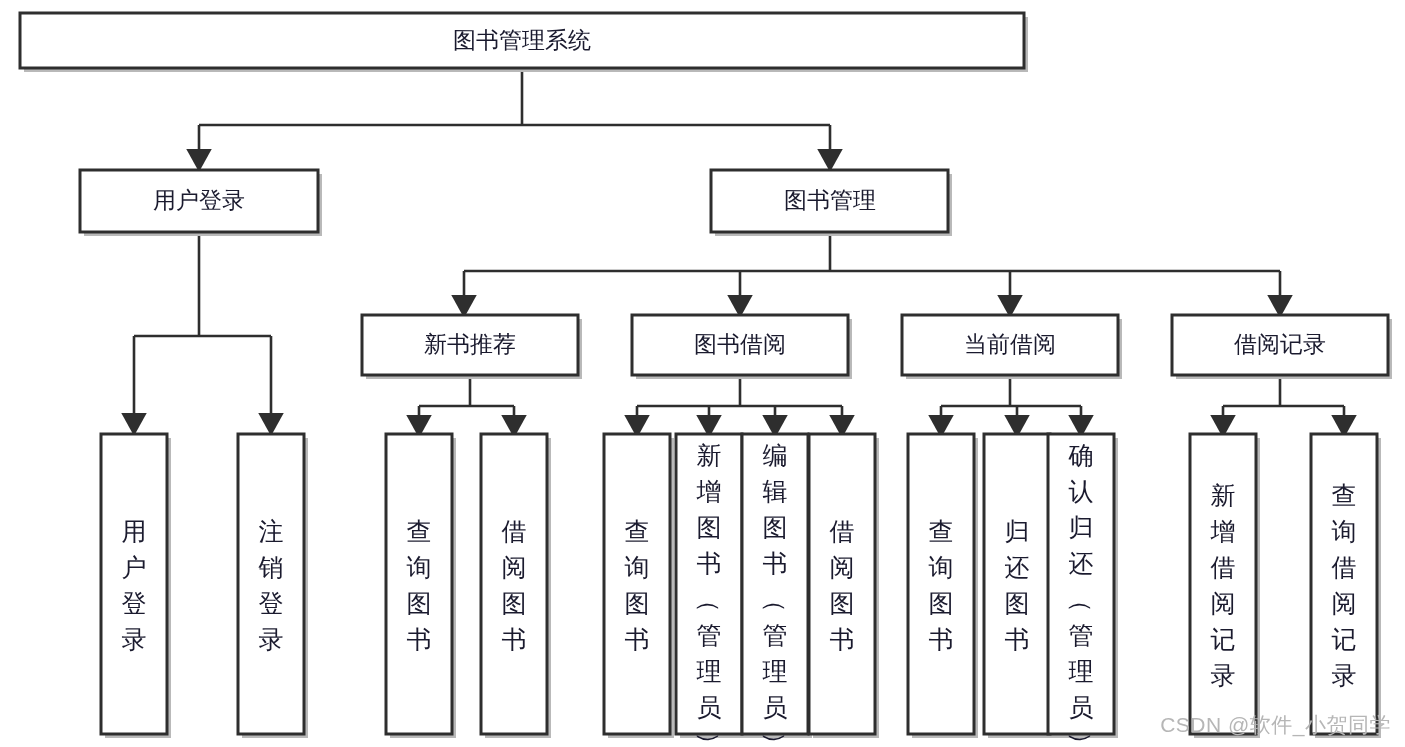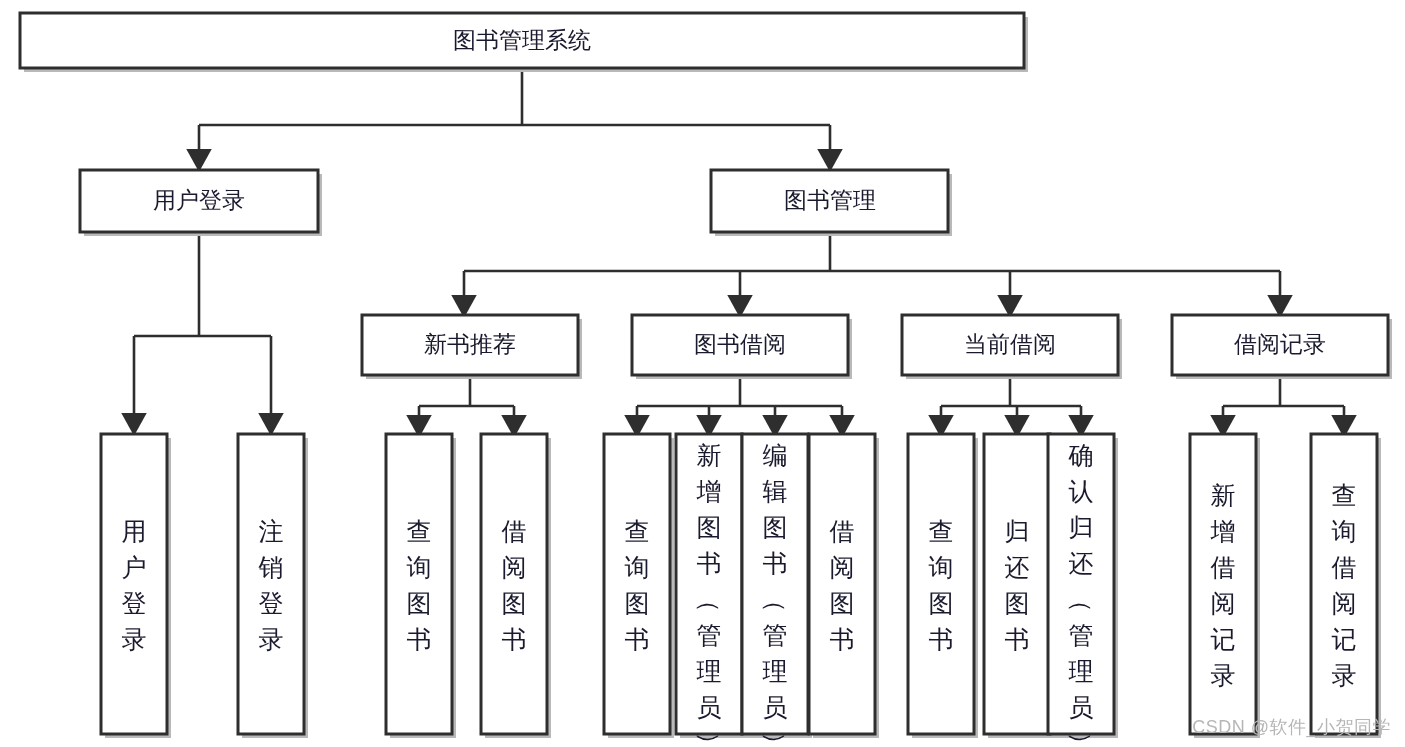--- a/index.html
+++ b/index.html
@@ -48,21 +48,21 @@
   }
   .arrow-head {
     fill: #2e2e2e;
     stroke: none;
   }
   .watermark {
     position: absolute;
     right: 14px;
     bottom: 8px;
     font-family: "Liberation Sans", "DejaVu Sans", sans-serif;
-    font-size: 18px;
+    font-size: 21px;
     color: #b6b6b6;
     letter-spacing: 0.5px;
     white-space: nowrap;
     pointer-events: none;
   }
 </style>
 </head>
 <body>
 
 <svg id="diagram" viewBox="0 0 1405 747" xmlns="http://www.w3.org/2000/svg">

